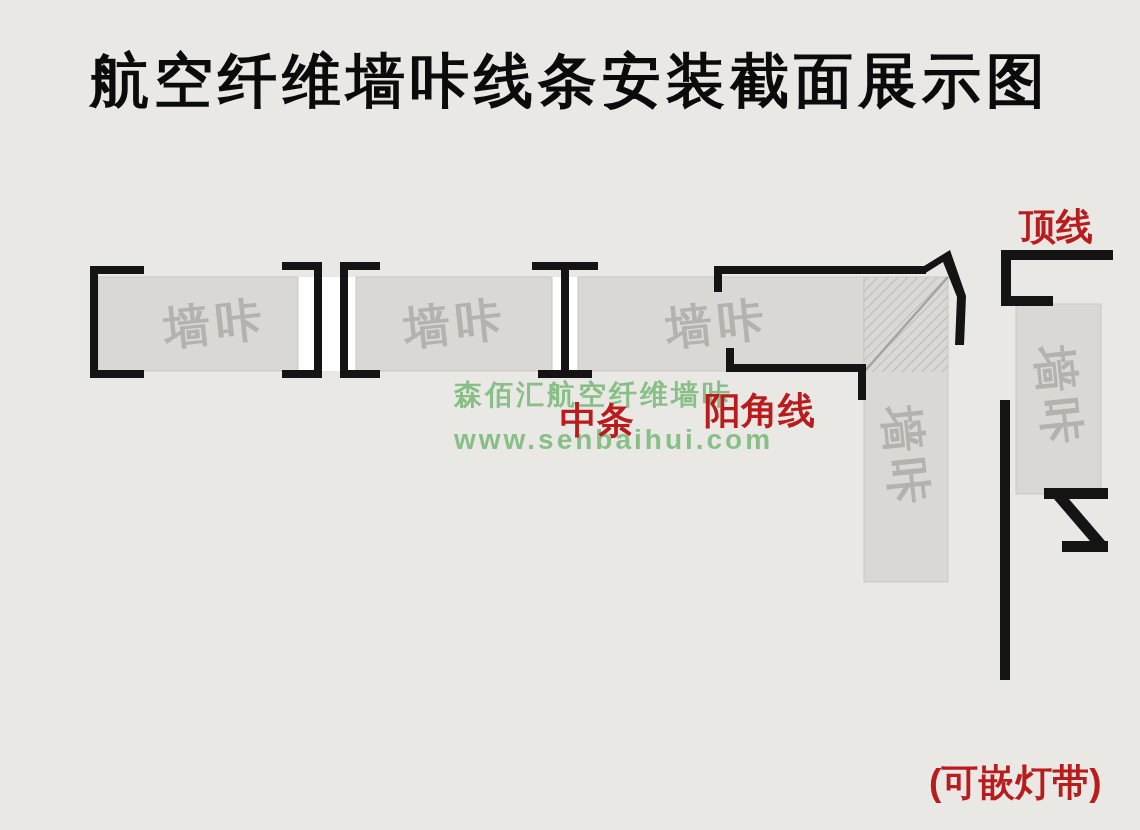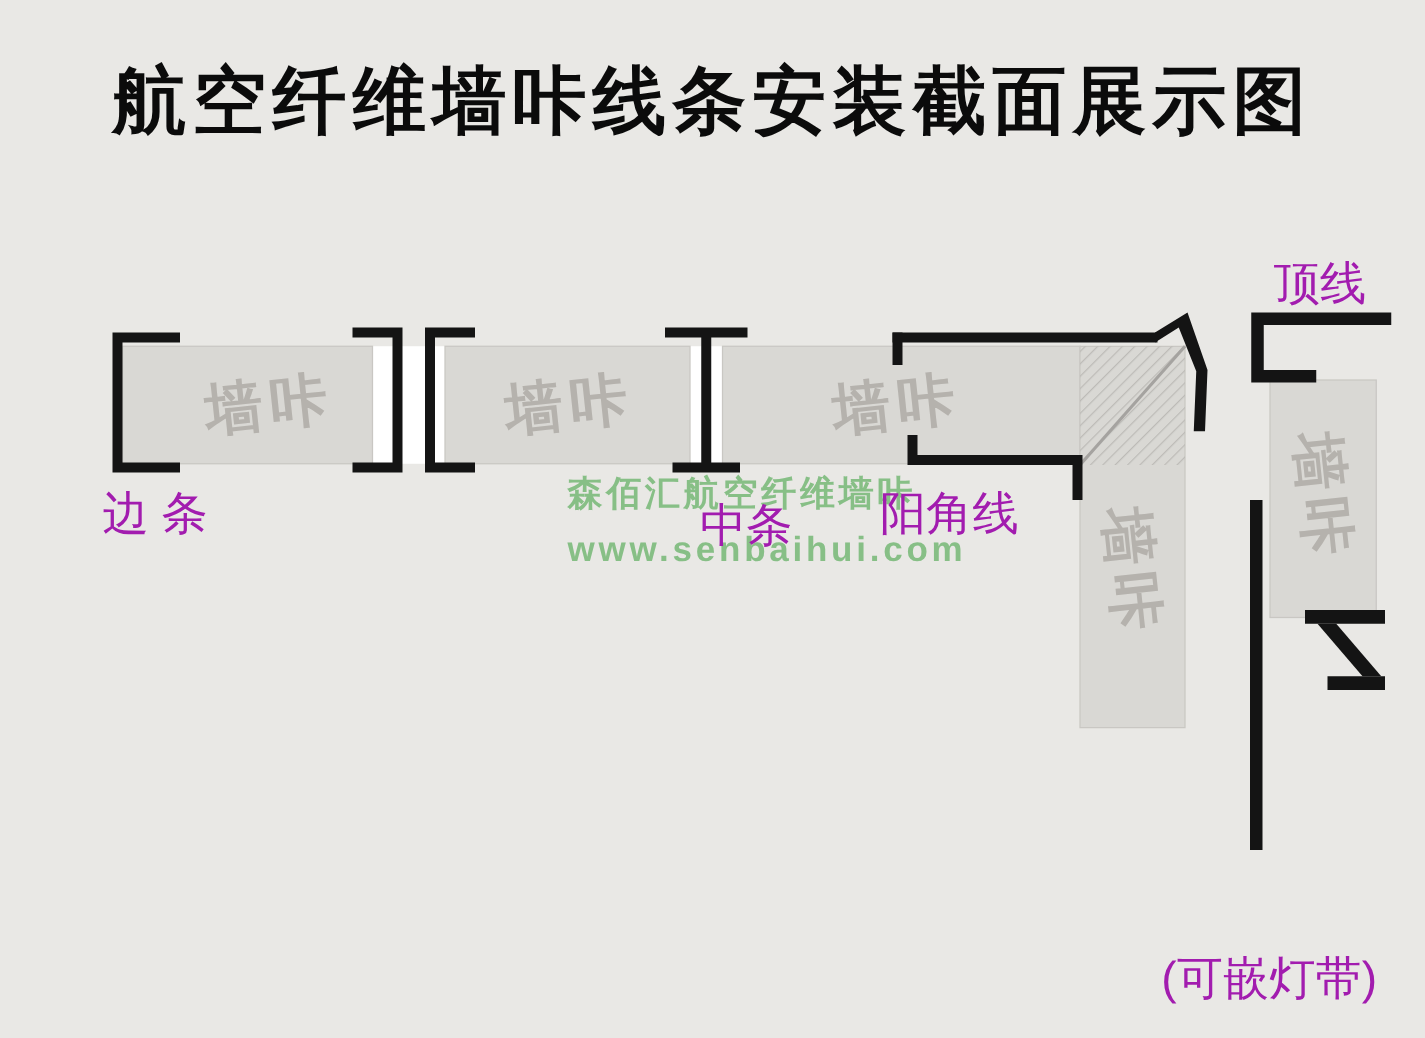--- a/index.html
+++ b/index.html
@@ -27,21 +27,21 @@
 
   .ptext{
     position:absolute;z-index:2;white-space:nowrap;
     font-size:46px;font-weight:900;letter-spacing:6px;color:var(--panel-text);
     transform:translate(-50%,-50%) rotate(-6deg);
   }
   .ptext-v{transform:translate(-50%,-50%) rotate(84deg);}
 
   .lbl{
     position:absolute;z-index:3;white-space:nowrap;
-    font-size:37px;font-weight:400;color:#a21caf;
+    font-size:37px;font-weight:700;color:#b91c1c;
   }
 
   .wm{position:absolute;z-index:2;white-space:nowrap;color:var(--watermark-green);opacity:.92;font-weight:700;}
   .wm-brand{left:428px;top:376px;font-size:28px;letter-spacing:3px;}
   .wm-url{left:428px;top:424px;font-size:28px;letter-spacing:3px;}
 </style>
 </head>
 <body>
 
 <div class="stage">
@@ -96,19 +96,18 @@
 
   <div class="ptext" style="left:190px;top:324px;">墙咔</div>
   <div class="ptext" style="left:430px;top:324px;">墙咔</div>
   <div class="ptext" style="left:692px;top:324px;">墙咔</div>
   <div class="ptext ptext-v" style="left:879px;top:458px;">墙咔</div>
   <div class="ptext ptext-v" style="left:1032px;top:398px;">墙咔</div>
 
   <div class="wm wm-brand">森佰汇航空纤维墙咔</div>
   <div class="wm wm-url">www.senbaihui.com</div>
 
-  <div class="lbl" style="left:56px;top:386px;">边 条</div>
   <div class="lbl" style="left:534px;top:396px;">中条</div>
   <div class="lbl" style="left:678px;top:386px;">阳角线</div>
   <div class="lbl" style="left:993px;top:202px;">顶线</div>
   <div class="lbl" style="left:903px;top:758px;">(可嵌灯带)</div>
 
 </div>
 
 </body></html>

